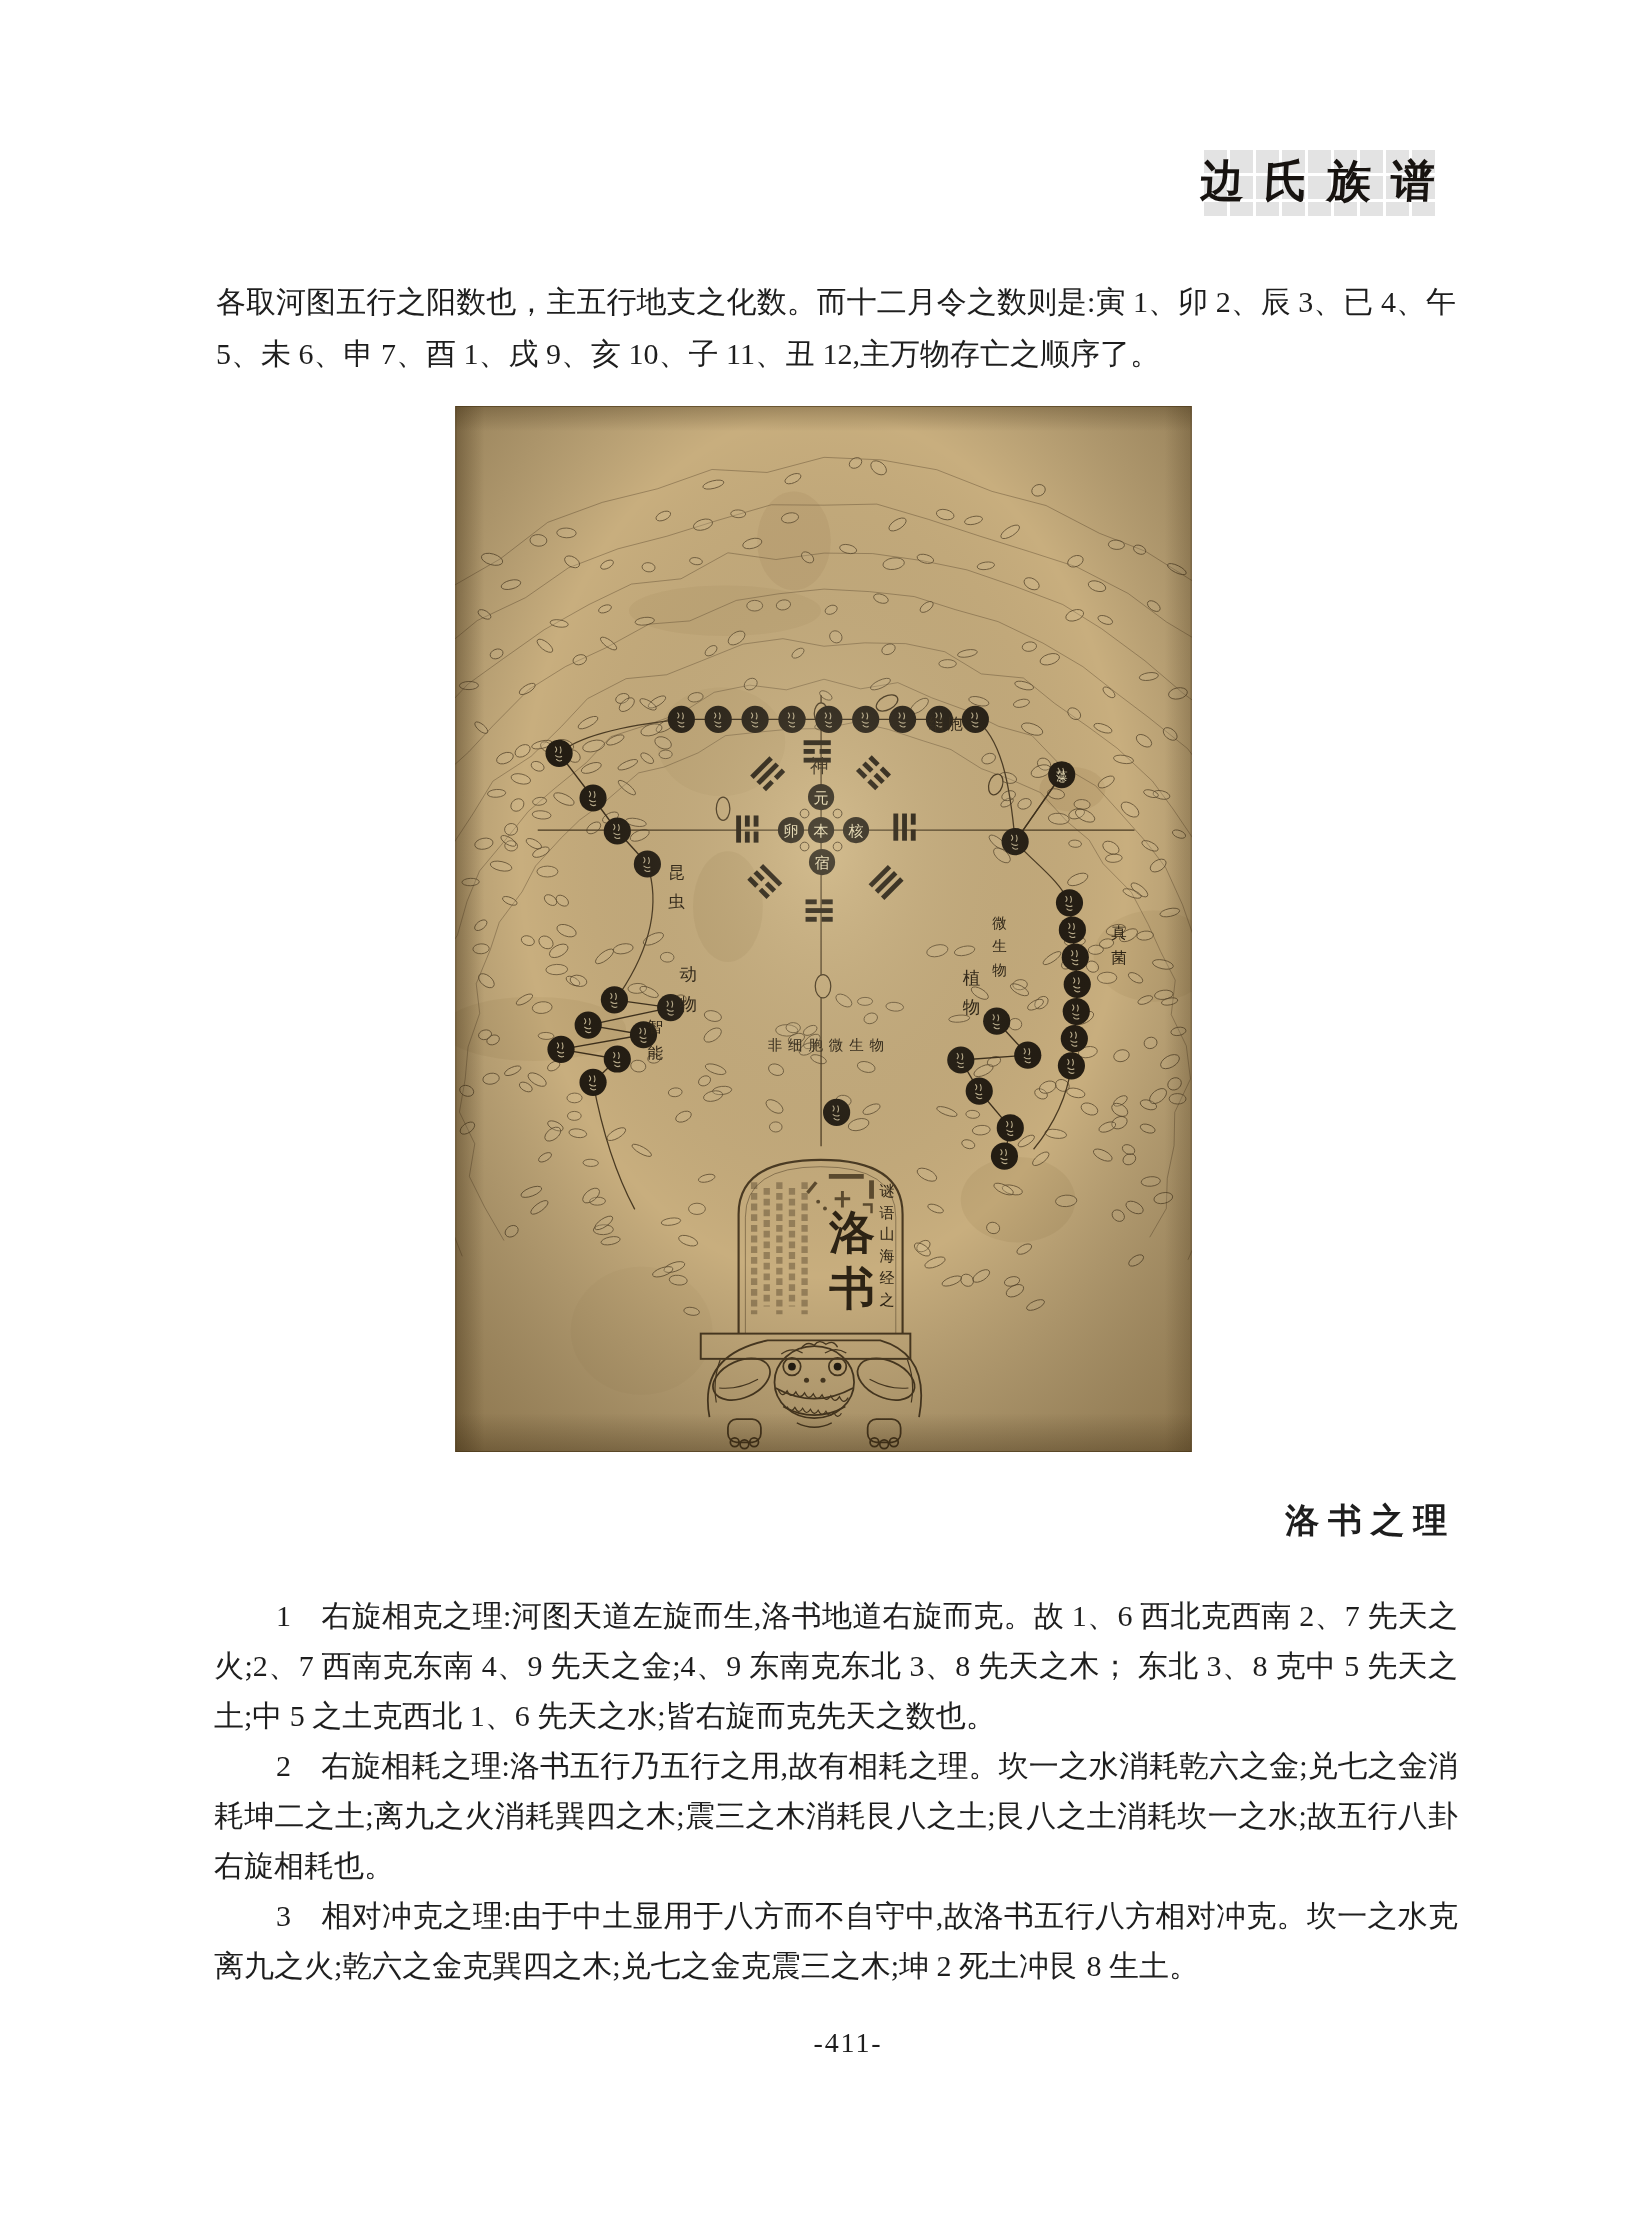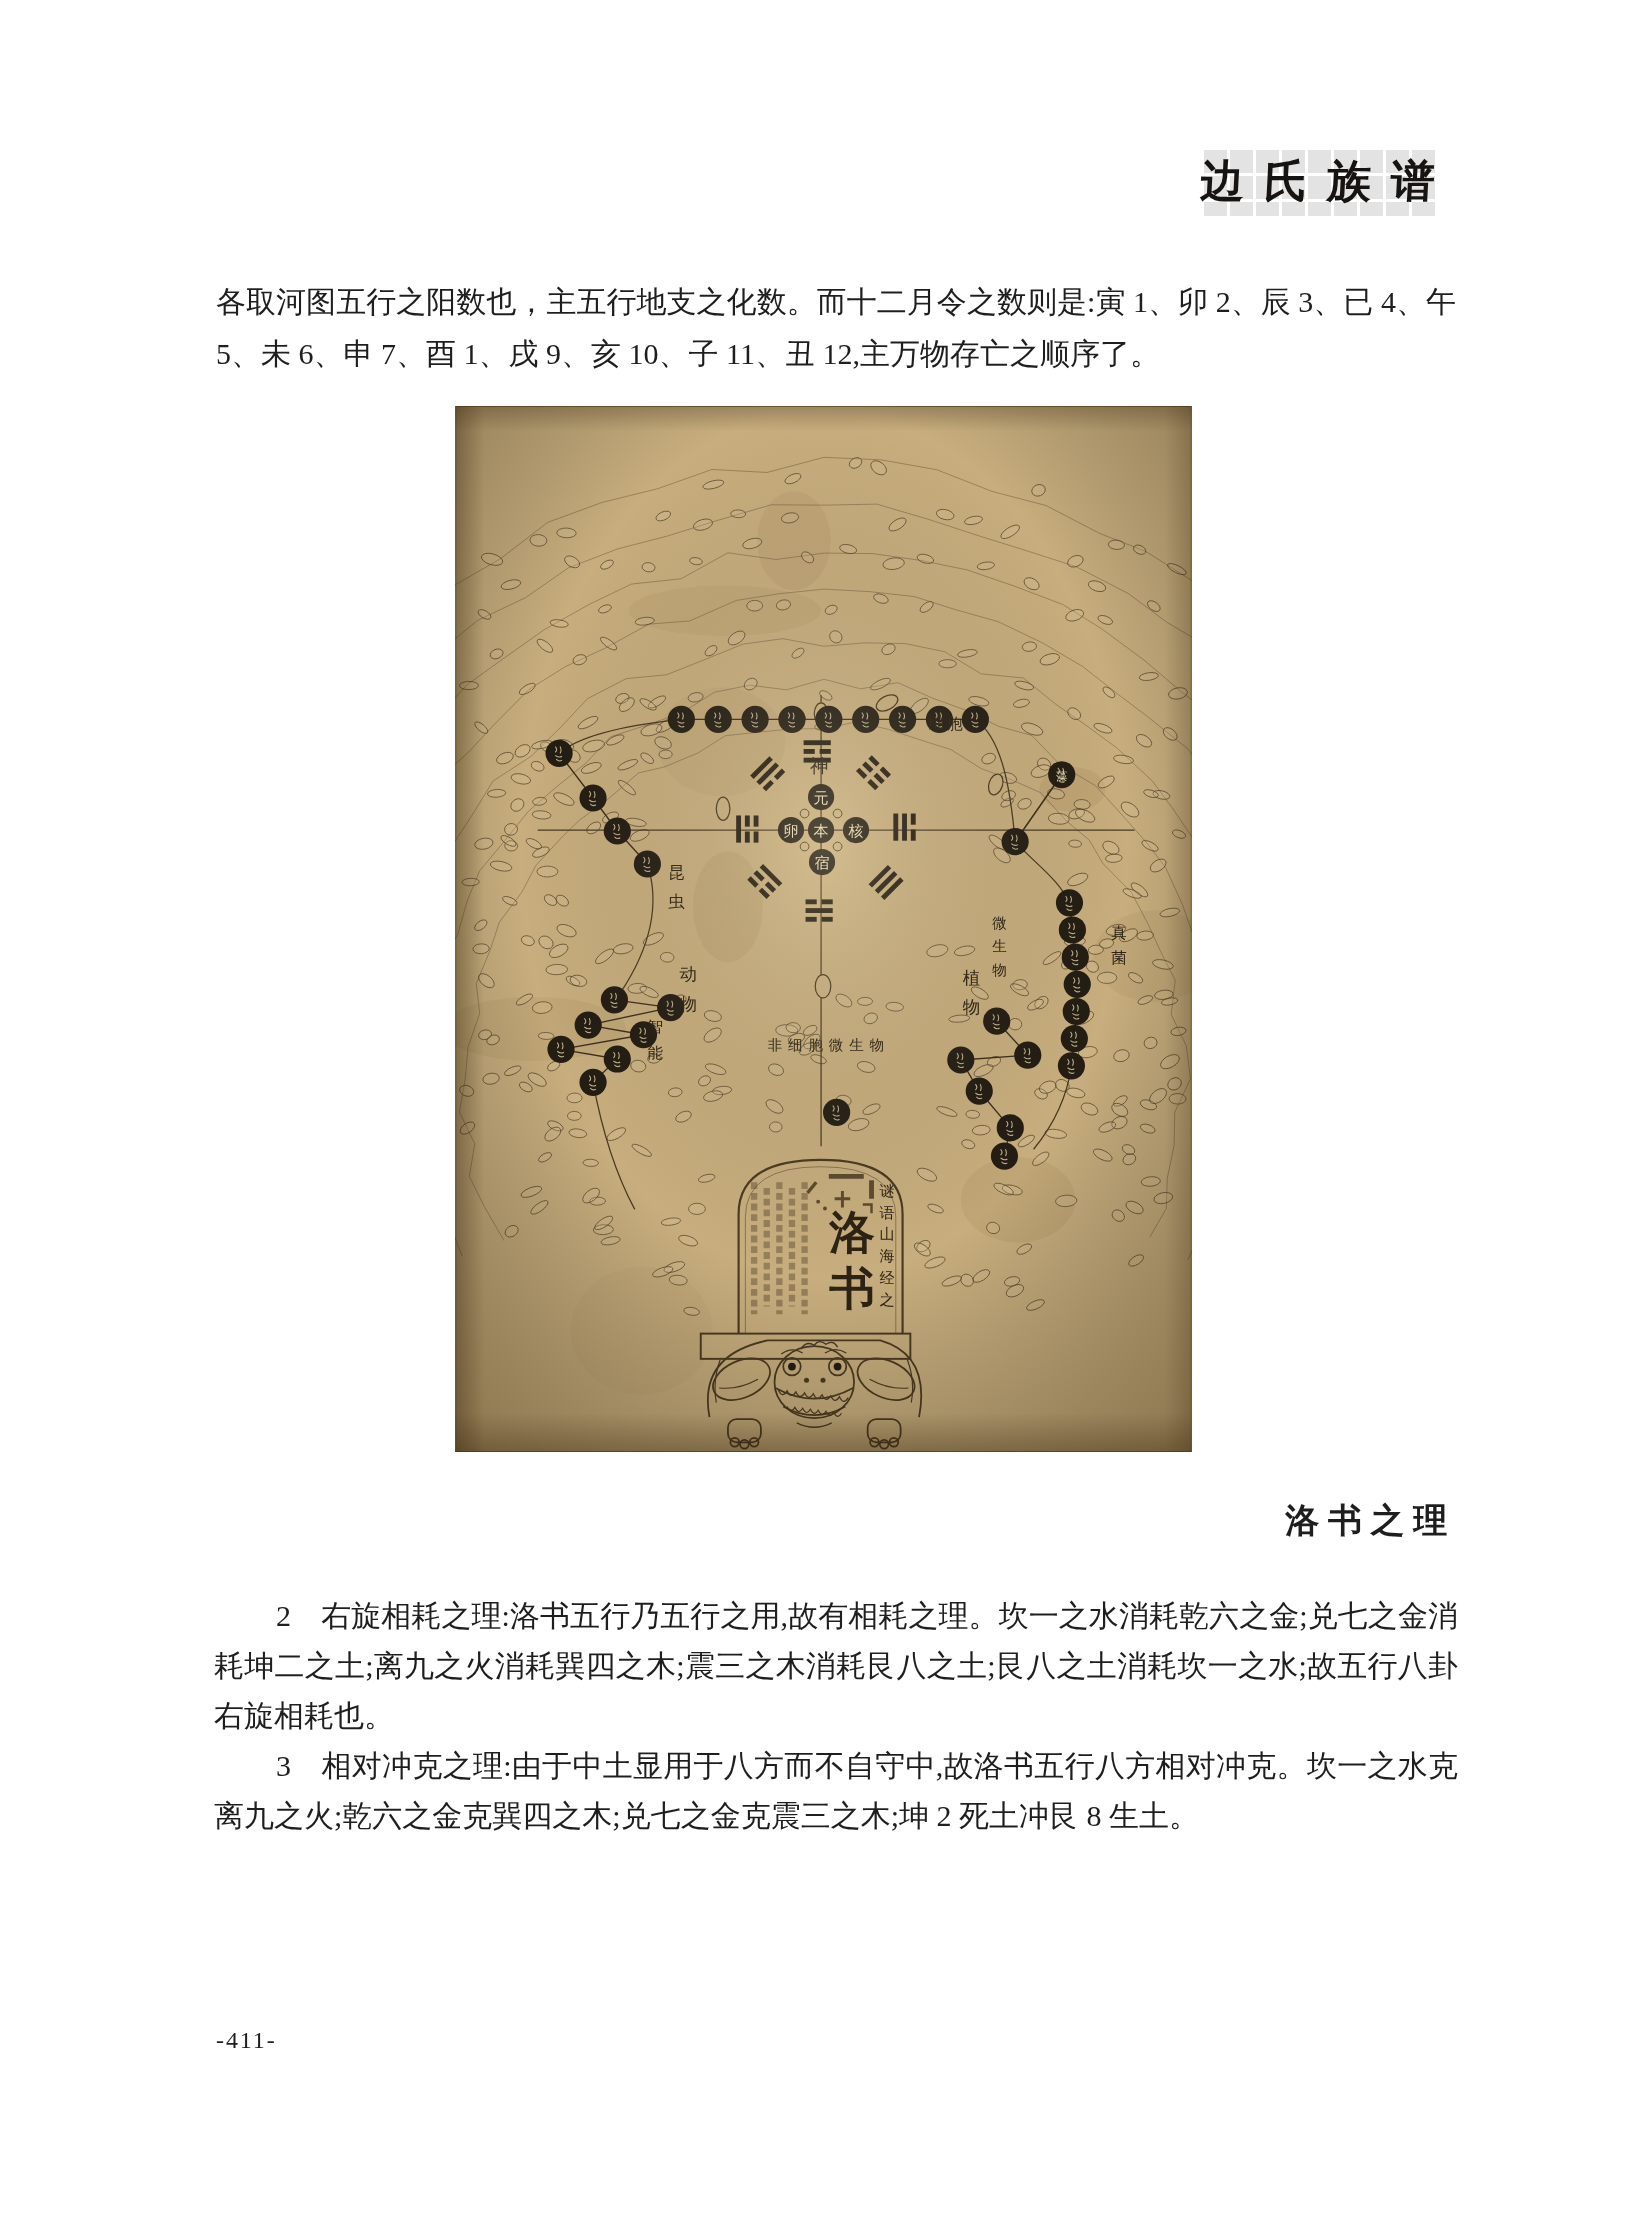--- a/index.html
+++ b/index.html
@@ -32,22 +32,22 @@
   h2.heading{
     position:absolute;left:216px;top:1498px;width:1240px;margin:0;
     text-align:right;font-size:34px;font-weight:700;letter-spacing:8.7px;
   }
   .bodytext{
     position:absolute;left:214px;top:1591px;width:1244px;
     font-size:30px;line-height:50px;text-align:justify;
   }
   .bodytext p{margin:0;text-indent:62px;}
   .pageno{
-    position:absolute;left:216px;top:2027px;width:1240px;
-    text-align:left;font-size:24px;letter-spacing:1.9px;
+    position:absolute;left:228px;top:2027px;width:1240px;
+    text-align:center;font-size:28px;letter-spacing:1.9px;
   }
 </style>
 </head>
 <body>
 
 <div class="page">
 
   <div class="badge">
     <span class="cal">边氏族谱</span>
   </div>
@@ -684,19 +684,20 @@
       <rect x="731" width="28" height="1078" fill="url(#gr)"></rect>
       <rect width="759" height="26" fill="url(#gt)"></rect>
       <rect y="1038" width="759" height="40" fill="url(#gb)"></rect>
       <rect x="0.5" y="0.5" width="758" height="1077" fill="none" stroke="rgba(70,50,20,0.6)"></rect>
     </svg>
   </figure>
 
   <h2 class="heading">洛书之理</h2>
 
   <div class="bodytext">
+    <p>1　右旋相克之理:河图天道左旋而生,洛书地道右旋而克。故 1、6 西北克西南 2、7 先天之火;2、7 西南克东南 4、9 先天之金;4、9 东南克东北 3、8 先天之木； 东北 3、8 克中 5 先天之土;中 5 之土克西北 1、6 先天之水;皆右旋而克先天之数也。</p>
     <p>2　右旋相耗之理:洛书五行乃五行之用,故有相耗之理。坎一之水消耗乾六之金;兑七之金消耗坤二之土;离九之火消耗巽四之木;震三之木消耗艮八之土;艮八之土消耗坎一之水;故五行八卦右旋相耗也。</p>
     <p>3　相对冲克之理:由于中土显用于八方而不自守中,故洛书五行八方相对冲克。坎一之水克离九之火;乾六之金克巽四之木;兑七之金克震三之木;坤 2 死土冲艮 8 生土。</p>
   </div>
 
   <div class="pageno">-411-</div>
 </div>
 
 
 </body></html>

